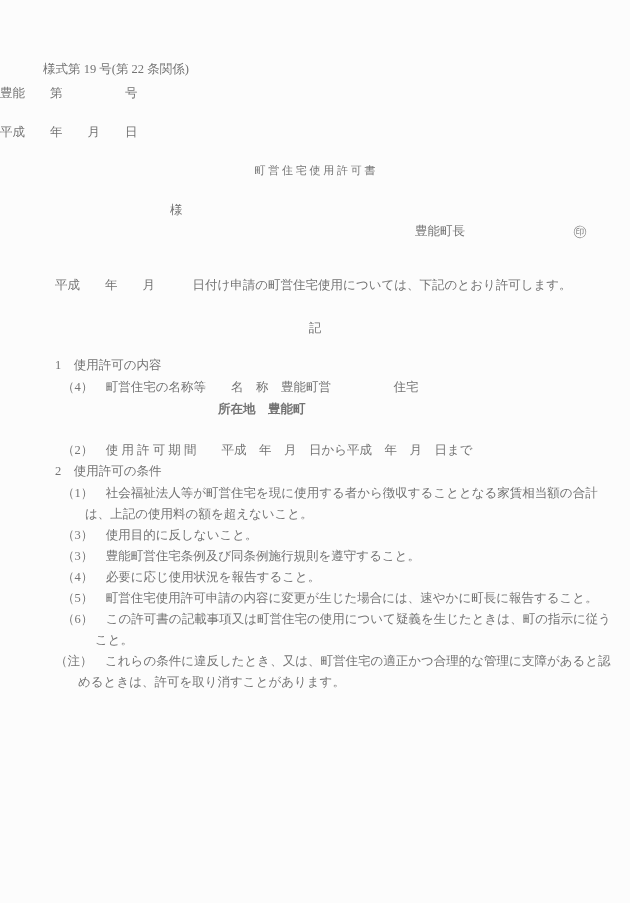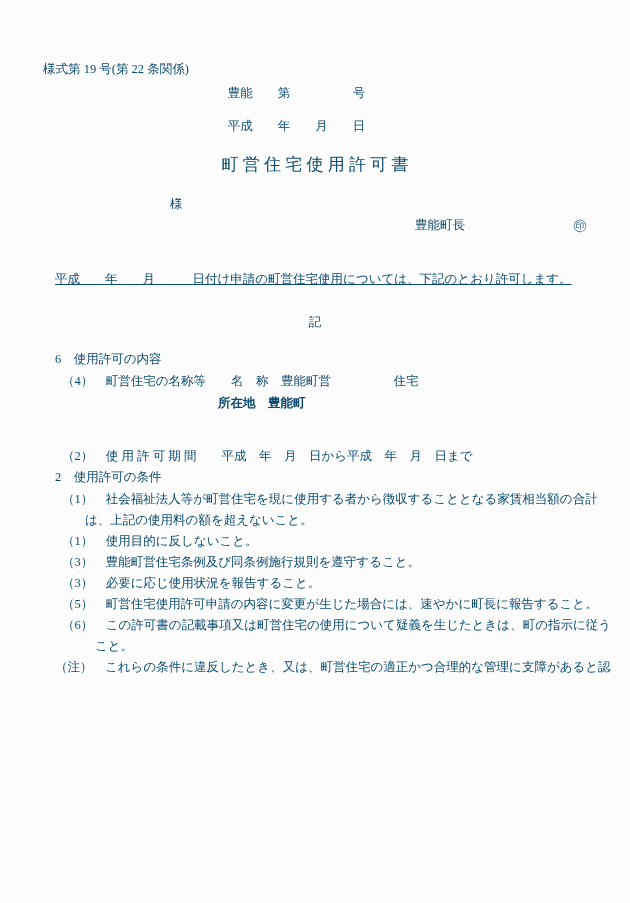--- a/index.html
+++ b/index.html
@@ -5,57 +5,57 @@
   html, body {
     margin: 0;
     padding: 0;
   }
   .page {
     position: relative;
     width: 630px;
     height: 903px;
     box-sizing: border-box;
     background: #fcfcfc;
-    color: #0c4a6e;
+    color: #737373;
     font-family: "Liberation Serif", "DejaVu Serif", serif;
     padding-top: 59px;
     overflow: hidden;
   }
   .line {
     line-height: 21px;
     font-size: 12.5px;
     white-space: pre;
   }
   .form-number { margin-left: 43px; }
-  .right-line { text-align: center; padding-right: 37px; }
+  .right-line { text-align: left; padding-right: 37px; }
   .doc-number { margin-top: 3px; }
-  .issue-date { margin-top: 12px; }
+  .issue-date { margin-top: 18px; }
   .title {
     text-align: center;
-    font-size: 17px;
+    font-size: 11px;
     margin-top: 17px;
   }
   .addressee { margin-left: 170px; margin-top: 19px; }
   .issuer {
     display: flex;
     justify-content: space-between;
     align-items: flex-end;
     margin-left: 415px;
     padding-right: 43px;
   }
   .seal { font-size: 14px; }
-  .intro { margin-left: 55px; margin-top: 33px; text-decoration: underline; }
+  .intro { margin-left: 55px; margin-top: 33px; }
   .record { text-align: center; margin-top: 22px; }
   .sec-heading { margin-left: 55px; }
   .s1h { margin-top: 16px; }
   .s2h { }
   .item { margin-left: 62px; }
   .s1i1 { margin-top: 1px; }
   .s1i1b { margin-left: 218px; margin-top: 1px; font-weight: bold; }
-  .s1i2 { margin-top: 32px; }
+  .s1i2 { margin-top: 20px; }
   .s1i3 { margin-top: 15px; }
   .s2i1 { margin-top: 1px; }
   .cont { margin-left: 85px; }
   .item6b { margin-left: 95px; }
   .note { margin-left: 55px; }
   .note2 { margin-left: 78px; }
 </style>
 </head>
 <body>
 
@@ -73,43 +73,44 @@
 
   <div class="line issuer">
     <span>豊能町長</span>
     <span class="seal">㊞</span>
   </div>
 
   <div class="line intro">平成　　年　　月　　　日付け申請の町営住宅使用については、下記のとおり許可します。</div>
 
   <div class="line record">記</div>
 
-  <div class="line sec-heading s1h">6　使用許可の内容</div>
+  <div class="line sec-heading s1h">1　使用許可の内容</div>
 
   <div class="line item s1i1">（4）　町営住宅の名称等　　名　称　豊能町営　　　　　住宅</div>
 
   <div class="line s1i1b">所在地　豊能町</div>
 
   <div class="line item s1i2">（2）　使 用 許 可 期 間　　平成　年　月　日から平成　年　月　日まで</div>
 
 
   <div class="line sec-heading s2h">2　使用許可の条件</div>
 
   <div class="line item s2i1">（1）　社会福祉法人等が町営住宅を現に使用する者から徴収することとなる家賃相当額の合計</div>
 
   <div class="line cont">は、上記の使用料の額を超えないこと。</div>
 
-  <div class="line item">（1）　使用目的に反しないこと。</div>
+  <div class="line item">（3）　使用目的に反しないこと。</div>
 
   <div class="line item">（3）　豊能町営住宅条例及び同条例施行規則を遵守すること。</div>
 
-  <div class="line item">（3）　必要に応じ使用状況を報告すること。</div>
+  <div class="line item">（4）　必要に応じ使用状況を報告すること。</div>
 
   <div class="line item">（5）　町営住宅使用許可申請の内容に変更が生じた場合には、速やかに町長に報告すること。</div>
 
   <div class="line item">（6）　この許可書の記載事項又は町営住宅の使用について疑義を生じたときは、町の指示に従う</div>
 
   <div class="line item6b">こと。</div>
 
   <div class="line note">（注）　これらの条件に違反したとき、又は、町営住宅の適正かつ合理的な管理に支障があると認</div>
 
+  <div class="line note2">めるときは、許可を取り消すことがあります。</div>
 
 </div>
 
 </body></html>

